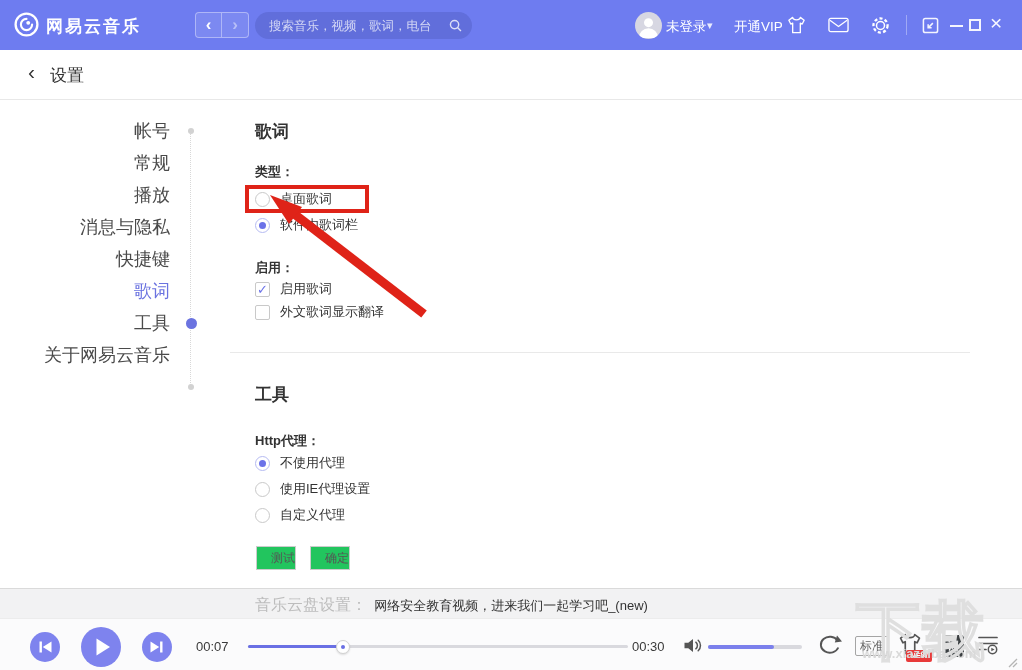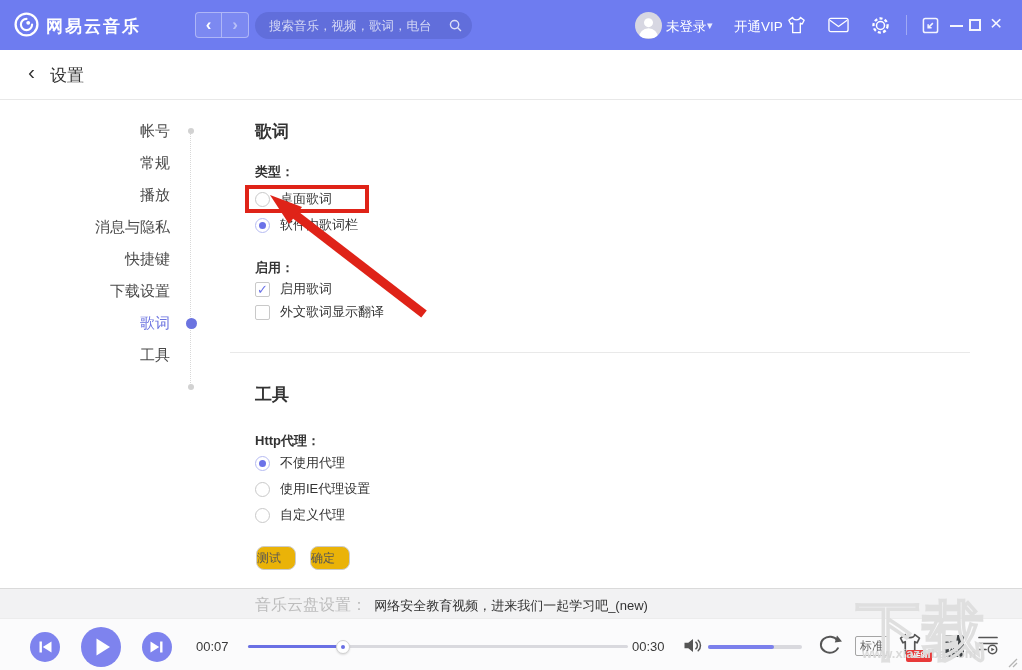--- a/index.html
+++ b/index.html
@@ -30,40 +30,40 @@
   .win-max { position:absolute; left:969px; top:19px; width:12px; height:12px; border:2px solid rgba(255,255,255,.92); cursor:pointer; }
   .win-close { position:absolute; left:990px; top:11px; color:rgba(255,255,255,.95); font-size:21px; cursor:pointer; }
 
   
   .page-header { position:absolute; left:0; top:50px; width:1022px; height:50px; background:#fff; border-bottom:1px solid #e8e8e8; }
   .hdr-back { position:absolute; left:28px; top:10px; font-size:21px; color:#333; cursor:pointer; }
   .hdr-title { position:absolute; left:50px; top:14px; font-size:17px; color:#333; font-weight:500; }
 
   
   .side-list { position:absolute; left:0; top:115px; width:170px; list-style:none; }
-  .side-list li { height:32px; line-height:32px; text-align:right; font-size:15px; color:#4a4a4a; cursor:pointer; }
+  .side-list li { height:32px; line-height:32px; text-align:right; font-size:18px; color:#4a4a4a; cursor:pointer; }
   .side-list li.active { color:#6b73e0; }
   .dot-track { position:absolute; left:190px; top:131px; height:256px; border-left:1px dotted #d8d8d8; }
   .dot { position:absolute; border-radius:50%; }
   .dot.small { width:6px; height:6px; background:#d2d2d2; left:188px; }
   .dot.big { width:11px; height:11px; background:#6b73e0; left:185.5px; top:317.5px; }
 
   
   .sec-title { position:absolute; left:255px; font-size:17px; font-weight:600; color:#333; }
   .grp-label { position:absolute; left:255px; font-size:13px; font-weight:bold; color:#333; }
   .row { position:absolute; left:255px; height:20px; display:flex; align-items:center; gap:10px; cursor:pointer; }
   .row .lbl { font-size:13px; color:#333; }
   .radio { width:15px; height:15px; border-radius:50%; border:1px solid #c9c9c9; background:#fff; position:relative; flex:0 0 auto; }
   .radio.sel { border-color:#b6bbf2; }
   .radio.sel::after { content:""; position:absolute; left:3px; top:3px; width:7px; height:7px; border-radius:50%; background:#6b72e8; }
   .cbox { width:15px; height:15px; border-radius:2px; border:1px solid #c9c9c9; background:#fff; flex:0 0 auto;
           color:#6b72e8; font-size:13px; font-weight:bold; line-height:13px; text-align:center; }
   .divider { position:absolute; left:230px; top:352px; width:740px; height:1px; background:#e9e9e9; }
-  .btn { position:absolute; top:546px; width:40px; height:24px; border:1px solid #ccc; border-radius:8px; background:#eab308;
-         font-size:12px; color:#555; text-align:left; line-height:22px; cursor:pointer; }
+  .btn { position:absolute; top:546px; width:40px; height:24px; border:1px solid #ccc; border-radius:0; background:#22c55e;
+         font-size:12px; color:#555; text-align:right; line-height:22px; cursor:pointer; }
 
   
   .anno-rect { position:absolute; left:245px; top:185px; width:124px; height:28px; border:4px solid #df2318; z-index:30; pointer-events:none; }
   .anno-arrow { position:absolute; left:240px; top:180px; z-index:30; pointer-events:none; }
 
   
   .song-band { position:absolute; left:0; top:588px; width:1022px; height:30px; background:#f2f2f3; border-top:1px solid #dadada; }
   .cloud-label { position:absolute; left:255px; top:6px; font-size:16px; font-weight:normal; color:#bdbdbd; }
   .song-title { position:absolute; left:0; top:8px; width:1022px; text-align:center; font-size:13px; color:#333; }
 
@@ -167,23 +167,23 @@
   <span class="hdr-back">‹</span>
   <span class="hdr-title">设置</span>
 </div>
 
 <ul class="side-list">
   <li>帐号</li>
   <li>常规</li>
   <li>播放</li>
   <li>消息与隐私</li>
   <li>快捷键</li>
-  <li>下载设置</li>
   <li class="active">歌词</li>
   <li>工具</li>
+  <li>关于网易云音乐</li>
 </ul>
 <div class="dot-track"></div>
 <span class="dot small" style="top:128px;"></span>
 <span class="dot big"></span>
 <span class="dot small" style="top:384px;"></span>
 
 <div class="sec-title" style="top:120px;">歌词</div>
 <div class="grp-label" style="top:163px;">类型：</div>
 
 <div class="row" style="top:189px;">

